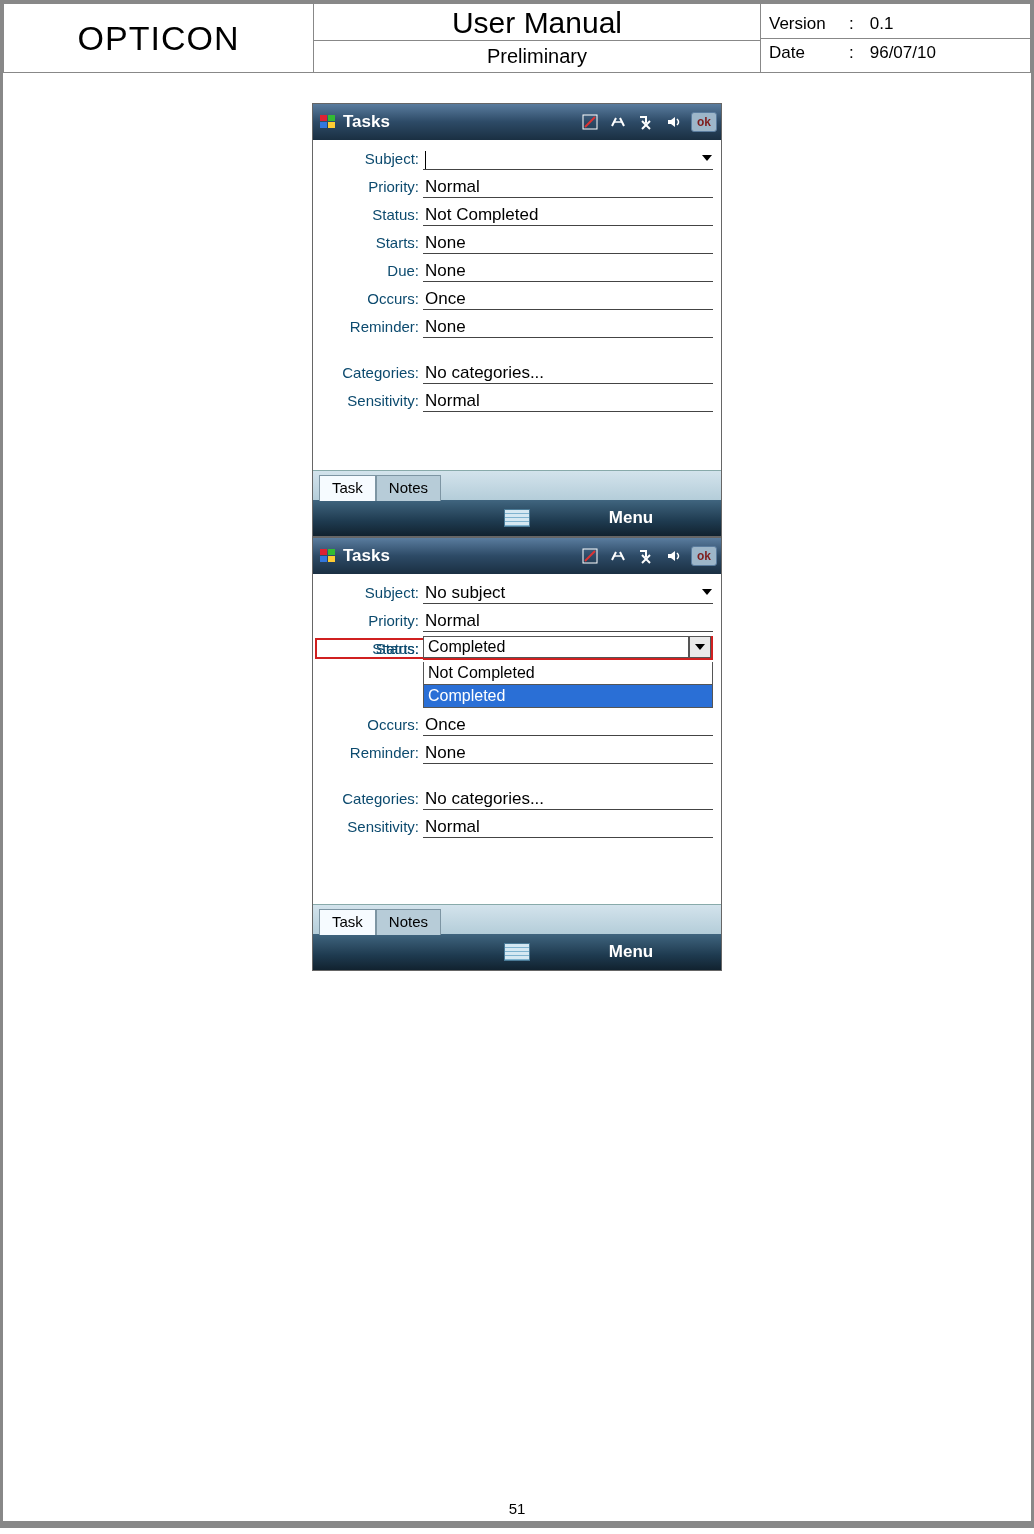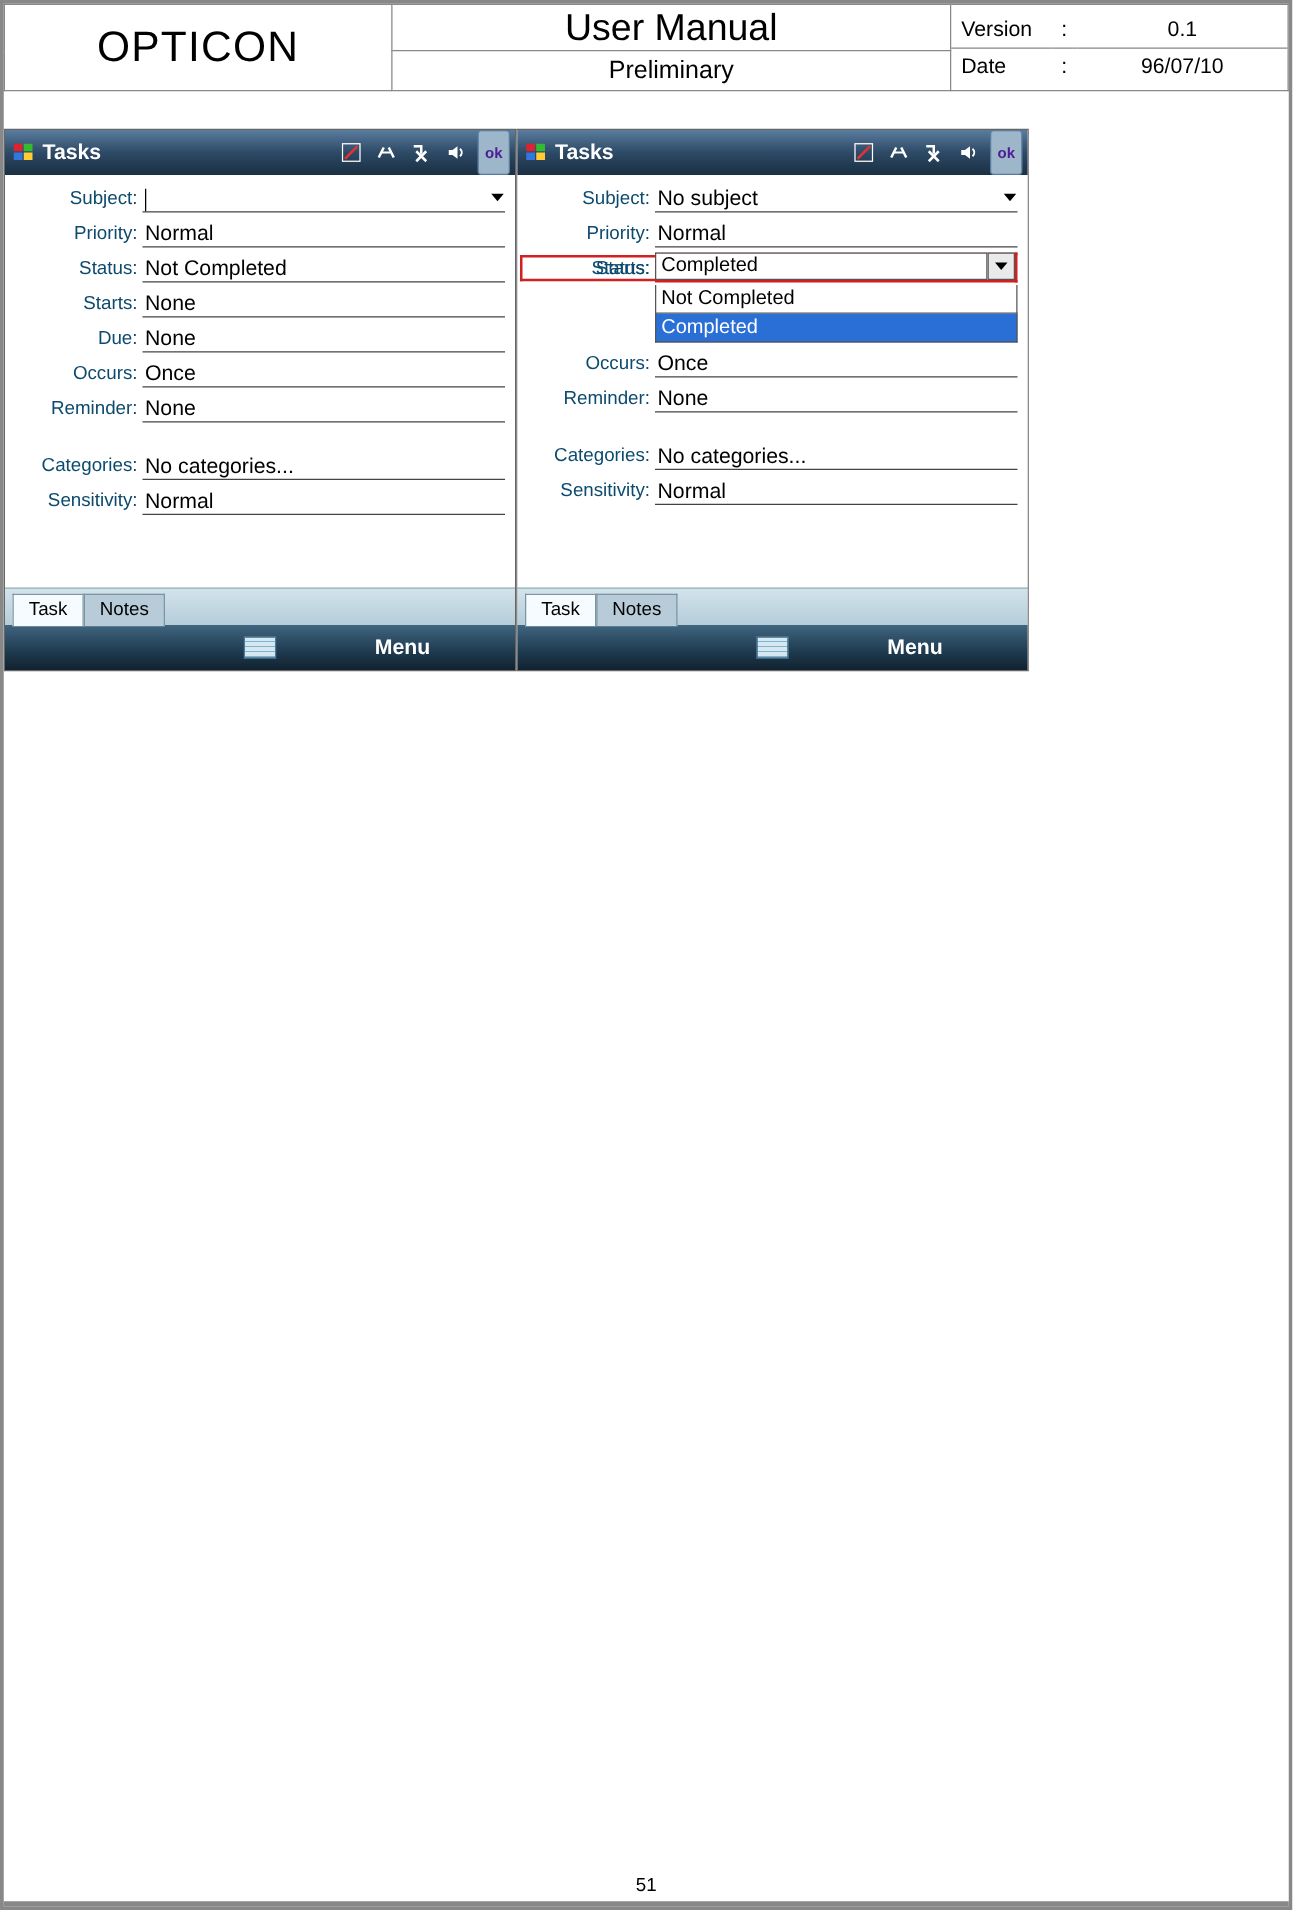--- a/index.html
+++ b/index.html
@@ -50,28 +50,28 @@
     width: 100%;
     border-collapse: collapse;
   }
   .hdr-meta td {
     font-size: 17px;
     padding: 4px 8px;
     border: none;
   }
   .hdr-meta .lbl { width: 80px; }
   .hdr-meta .sep { width: 16px; text-align: center; }
-  .hdr-meta .val { text-align: center; }
+  .hdr-meta .val { }
   .meta-border { border-bottom: 1.5px solid #888 !important; }
 
   
   .content {
     padding: 30px 0 0 0;
     display: flex;
-    flex-direction: row;
+    flex-direction: column;
     align-items: center;
   }
   .step-line {
     width: 410px;
     font-size: 18px;
     margin: 30px 0 10px 0;
   }
   .step-line .num {
     display: inline-block;
     width: 36px;
@@ -109,26 +109,26 @@
     gap: 6px;
   }
   .tb-ic {
     color: #fff;
     font-size: 14px;
     width: 22px; height: 22px;
     display: inline-flex; align-items: center; justify-content: center;
   }
   .ok-btn {
     background: #9db6c9;
-    color: #4c1d95;
+    color: #7f1d1d;
     font-weight: bold;
     font-size: 12px;
     border: 1px solid #5a7c9e;
     border-radius: 3px;
-    width: 26px; height: 36px;
+    width: 26px; height: 20px;
     display: inline-flex; align-items: center; justify-content: center;
   }
 
   .form-area {
     padding: 4px 2px 2px 2px;
     min-height: 330px;
     background: #fff;
   }
   .form-row {
     display: flex;

